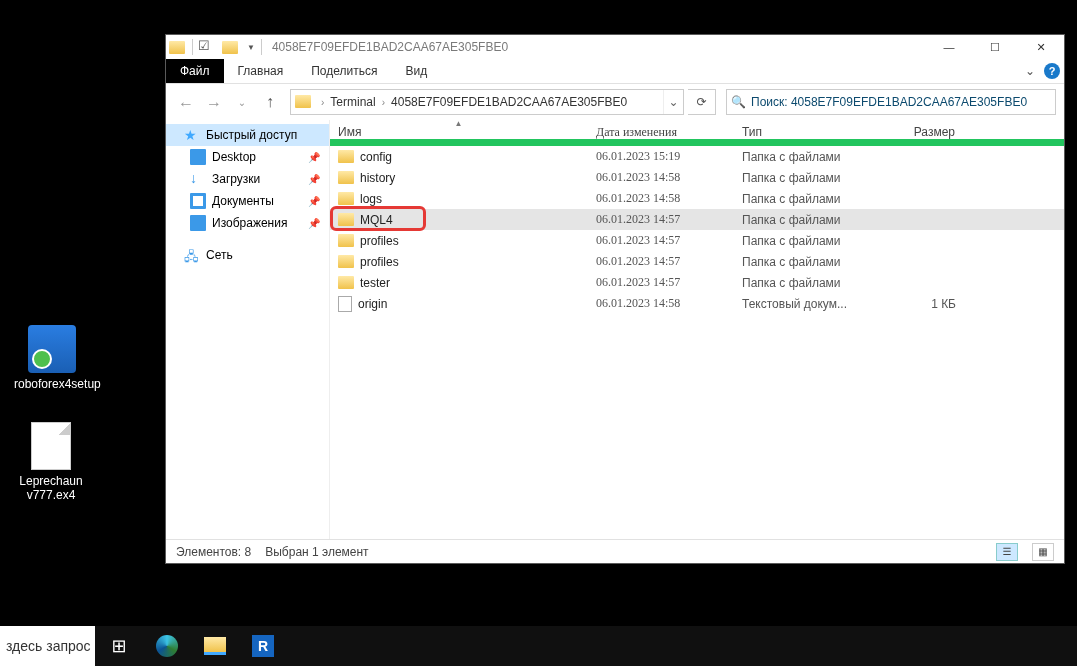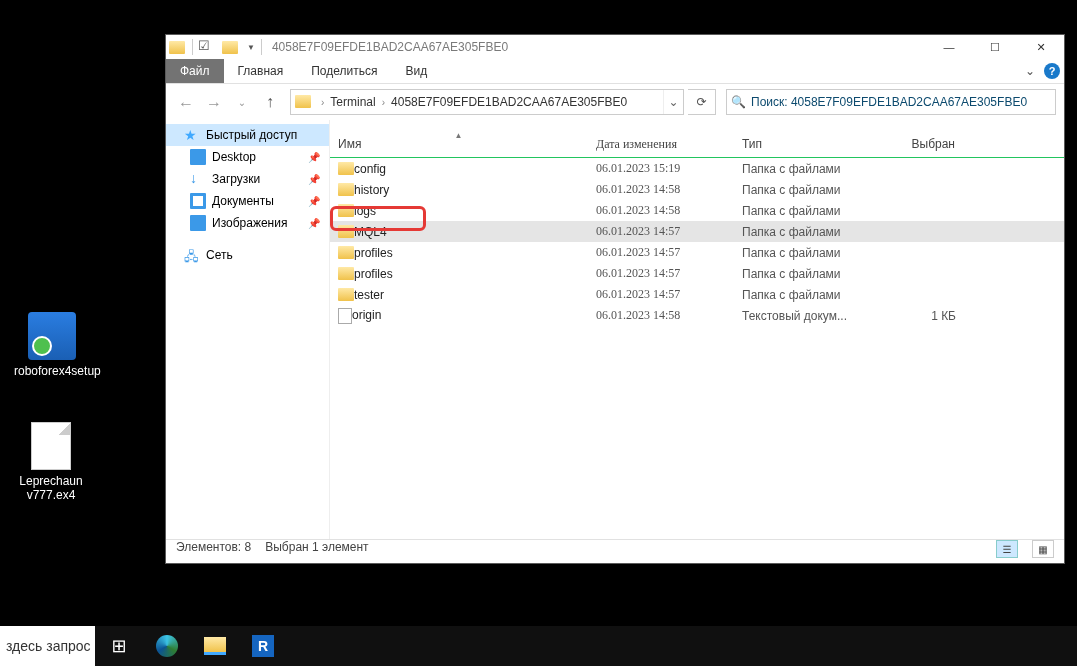--- a/index.html
+++ b/index.html
@@ -24,21 +24,21 @@
   .titlebar .sep { width: 1px; height: 16px; background: #ccc; margin: 0 2px; }
   .qat-check { color:#555; font-size:13px; }
   .titlebar .qat-down { color:#555; font-size:8px; margin:0 4px; }
   .titlebar .title { color: #7a7a7a; margin-left: 8px; flex: 1; font-size: 12px; }
   .winbtns { display: flex; }
   .winbtn { width: 46px; height: 24px; display: flex; align-items: center; justify-content: center; color: #333; font-size: 11px; }
   
   
   .ribbon { height: 25px; display: flex; align-items: stretch; border-bottom: 1px solid #e1e1e1; }
   .ribbon .tab { padding: 0 14px; display: flex; align-items: center; color: #333; font-size: 12px; }
-  .ribbon .tab.file { background: #737373; color: #fff; }
+  .ribbon .tab.file { background: #000000; color: #fff; }
   .ribbon .spacer { flex: 1; }
   .ribbon .collapse { width: 20px; display:flex; align-items:center; justify-content:center; color:#555;}
   .ribbon .help { width: 24px; display:flex; align-items:center; justify-content:center;}
   .help-circle { width:16px; height:16px; border-radius:50%; background:#1979ca; color:#fff; font-size:11px; line-height:16px; text-align:center; font-weight:bold;}
   
   
   .addr-row { height: 36px; display: flex; align-items: center; padding: 0 8px; gap:4px; }
   .nav-btn { width: 24px; height: 24px; display:flex; align-items:center; justify-content:center; color:#999; font-size:16px;}
   .nav-btn.enabled { color:#555; }
   .addr-box { flex: 1; height: 26px; border: 1px solid #ccc; display: flex; align-items: center; margin: 0 4px; }
@@ -64,57 +64,57 @@
   .ic-star { color:#40a9ff; font-size:14px; line-height:16px;}
   .ic-desktop { background:#3b99e8; border-radius:1px;}
   .ic-downloads { color:#3b99e8; font-size:14px; line-height:14px;}
   .ic-docs { background:#3b99e8; border-radius:1px; position:relative;}
   .ic-docs::after { content:""; position:absolute; inset:3px; background:#fff;}
   .ic-images { background:#3b99e8; border-radius:1px;}
   .ic-network { color:#3b99e8; font-size:13px;}
   
   
   .file-pane { flex:1; display:flex; flex-direction:column; }
-  .headers { height: 26px; display:flex; border-bottom: 1px solid #22c55e; color:#444;margin-top:12px; }
+  .headers { height: 26px; display:flex; border-bottom: 7px solid #22c55e; color:#444; }
   .headers div { padding: 5px 8px; font-size:12px; border-right: 1px solid transparent; position:relative;}
   .col-name { width: 258px; }
   .col-date { width: 146px; font-family: Liberation Serif, serif; }
   .col-type { width: 150px; }
   .col-size { width: 80px; text-align:right;}
   .sort-ind { position:absolute; left:50%; top:-1px; transform:translateX(-50%); font-size:8px; color:#777;}
   
   .rows { flex:1; }
   .row { height: 21px; display:flex; align-items:center; }
   .row.selected { background:#e5e5e5; }
   .row .cell { padding: 0 8px; font-size:12px; color:#222; overflow:hidden; white-space:nowrap; text-overflow:ellipsis;}
-  .row .cell.col-name { display:flex; align-items:flex-start; }
+  .row .cell.col-name { display:flex; align-items:center; gap:6px;}
   .row .cell.col-date, .row .cell.col-type, .row .cell.col-size { color:#555;}
   .ic-folder { width:16px; height:13px; background: linear-gradient(#ffe9a6,#f0c24b); border-radius:1px;}
   .ic-txt { width:14px; height:16px; background:#fff; border:1px solid #aaa;}
   .highlight-box { position:absolute; border: 3px solid #e53935; border-radius: 6px; pointer-events:none;}
   
   
-  .status { height: 24px; border-top: 1px solid #e1e1e1; display:flex; padding: 0 10px; gap:14px; color:#444;}
+  .status { height: 24px; border-top: 1px solid #e1e1e1; display:flex; align-items:center; padding: 0 10px; gap:14px; color:#444;}
   .status .spacer { flex:1;}
   .view-toggle { width:22px; height:18px; border:1px solid #ccc; display:flex; align-items:center; justify-content:center; font-size:10px;}
   .view-toggle.active { background:#cde8ff; border-color:#8cc;}
   
   
   .taskbar { position:absolute; left:0; right:0; bottom:0; height:40px; background:#101010; display:flex; align-items:center;}
   .tb-search { background:#fff; color:#333; height:40px; width:95px; display:flex; align-items:center; padding-left:6px; font-size:14px;}
   .tb-item { width:48px; height:40px; display:flex; align-items:center; justify-content:center; color:#fff;}
   .tb-taskview { font-size:18px; color:#fff;}
   .tb-edge { width:22px; height:22px; border-radius:50%; background: conic-gradient(#3cc4e6, #2e7d32 120deg, #0b5394 240deg, #3cc4e6);}
   .tb-explorer { width:22px; height:18px; background: linear-gradient(#ffe9a6,#f0c24b); border-bottom:3px solid #40a9ff;}
   .tb-app { width:22px; height:22px; background:#1565c0; color:#fff; font-weight:bold; text-align:center; line-height:22px; font-size:14px;}
 </style>
 </head>
 <body>
 
-<div class="desktop-icon" style="left:14px; top:312px;">
+<div class="desktop-icon" style="left:14px; top:325px;">
   <div class="ico ico-installer"></div>
   <div class="lbl">roboforex4setup</div>
 </div>
 <div class="desktop-icon" style="left:13px; top:422px;">
   <div class="ico-file"></div>
   <div class="lbl">Leprechaun v777.ex4</div>
 </div>
 
 <div class="window">
 
@@ -209,21 +209,21 @@
     </div>
 
     <div class="file-pane" style="position:relative;">
       <div class="headers">
         <div class="col-name">
           <span>Имя</span>
           <span class="sort-ind">▲</span>
         </div>
         <div class="col-date">Дата изменения</div>
         <div class="col-type">Тип</div>
-        <div class="col-size">Выбран</div>
+        <div class="col-size">Размер</div>
       </div>
       <div class="rows" id="rows">
           <div class="row">
             <div class="cell col-name">
               <span class="ic-folder"></span>
               <span>config</span>
             </div>
             <div class="cell col-date">06.01.2023 15:19</div>
             <div class="cell col-type">Папка с файлами</div>
             <div class="cell col-size"></div>

